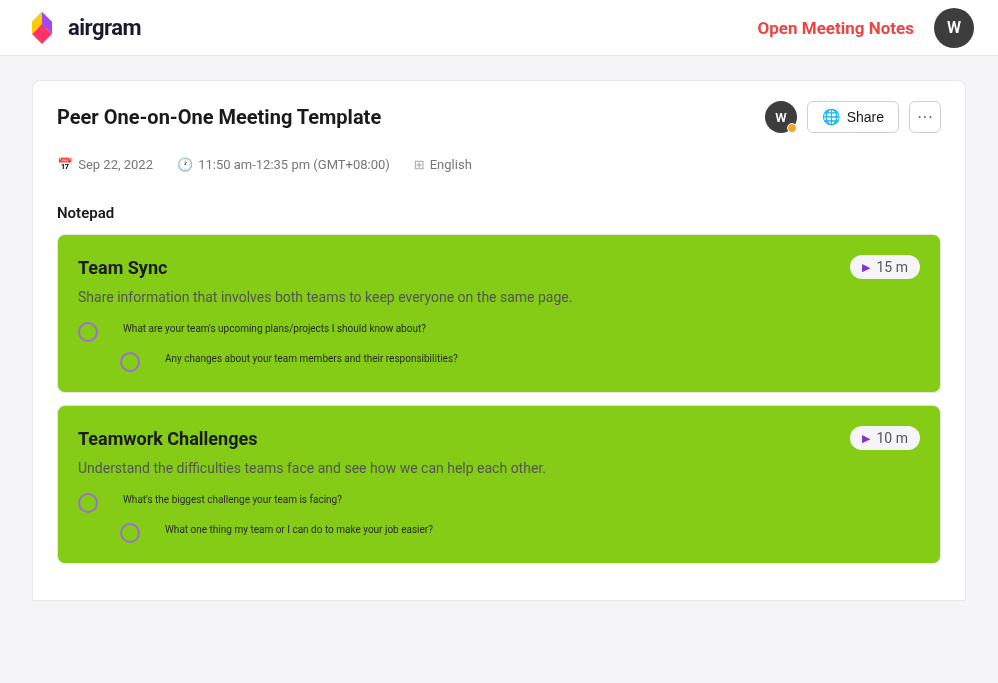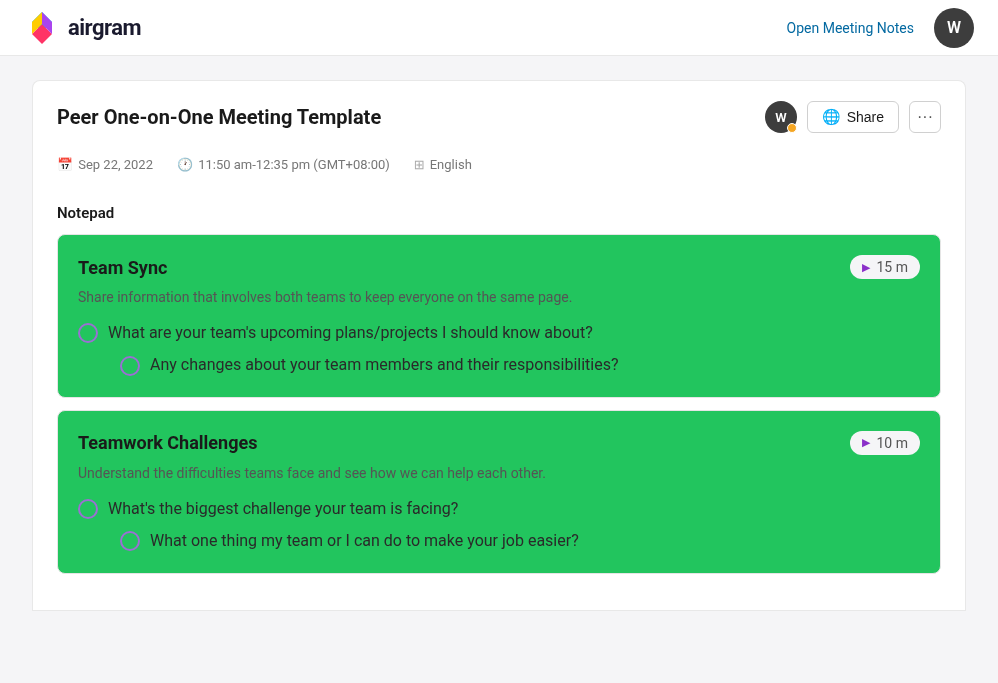--- a/index.html
+++ b/index.html
@@ -32,23 +32,23 @@
       font-weight: 700;
       color: #1a1a2e;
       letter-spacing: -0.5px;
     }
     .header-right {
       display: flex;
       align-items: center;
       gap: 20px;
     }
     .open-meeting-notes {
-      color: #0369a1;
-      font-weight: 400;
-      font-size: 14px;
+      color: #ef4444;
+      font-weight: 700;
+      font-size: 17px;
       cursor: pointer;
       text-decoration: none;
     }
     .avatar {
       width: 40px;
       height: 40px;
       border-radius: 50%;
       background: #3d3d3d;
       color: #fff;
       display: flex;
@@ -168,21 +168,21 @@
     }
     .notepad-label {
       font-size: 15px;
       font-weight: 600;
       color: #1a1a1a;
       padding: 16px 0 12px 0;
     }
 
     
     .agenda-card {
-      background: #22c55e;
+      background: #84cc16;
       border: 1px solid #e5e5e5;
       border-radius: 8px;
       padding: 20px 20px 20px 20px;
       margin-bottom: 12px;
     }
     .agenda-card-header {
       display: flex;
       align-items: center;
       justify-content: space-between;
       margin-bottom: 8px;
@@ -203,24 +203,23 @@
       border-radius: 20px;
     }
     .agenda-desc {
       font-size: 14px;
       color: #555;
       margin-bottom: 14px;
       line-height: 1.5;
     }
     .agenda-item {
       display: flex;
-      align-items: center;
-      gap: 10px;
+      gap: 25px;
       margin-bottom: 10px;
-      font-size: 16px;
+      font-size: 10px;
       color: #2a2a2a;
       line-height: 1.4;
     }
     .agenda-item:last-child {
       margin-bottom: 0;
       padding-left: 42px;
     }
     .checkbox-circle {
       width: 20px;
       height: 20px;

